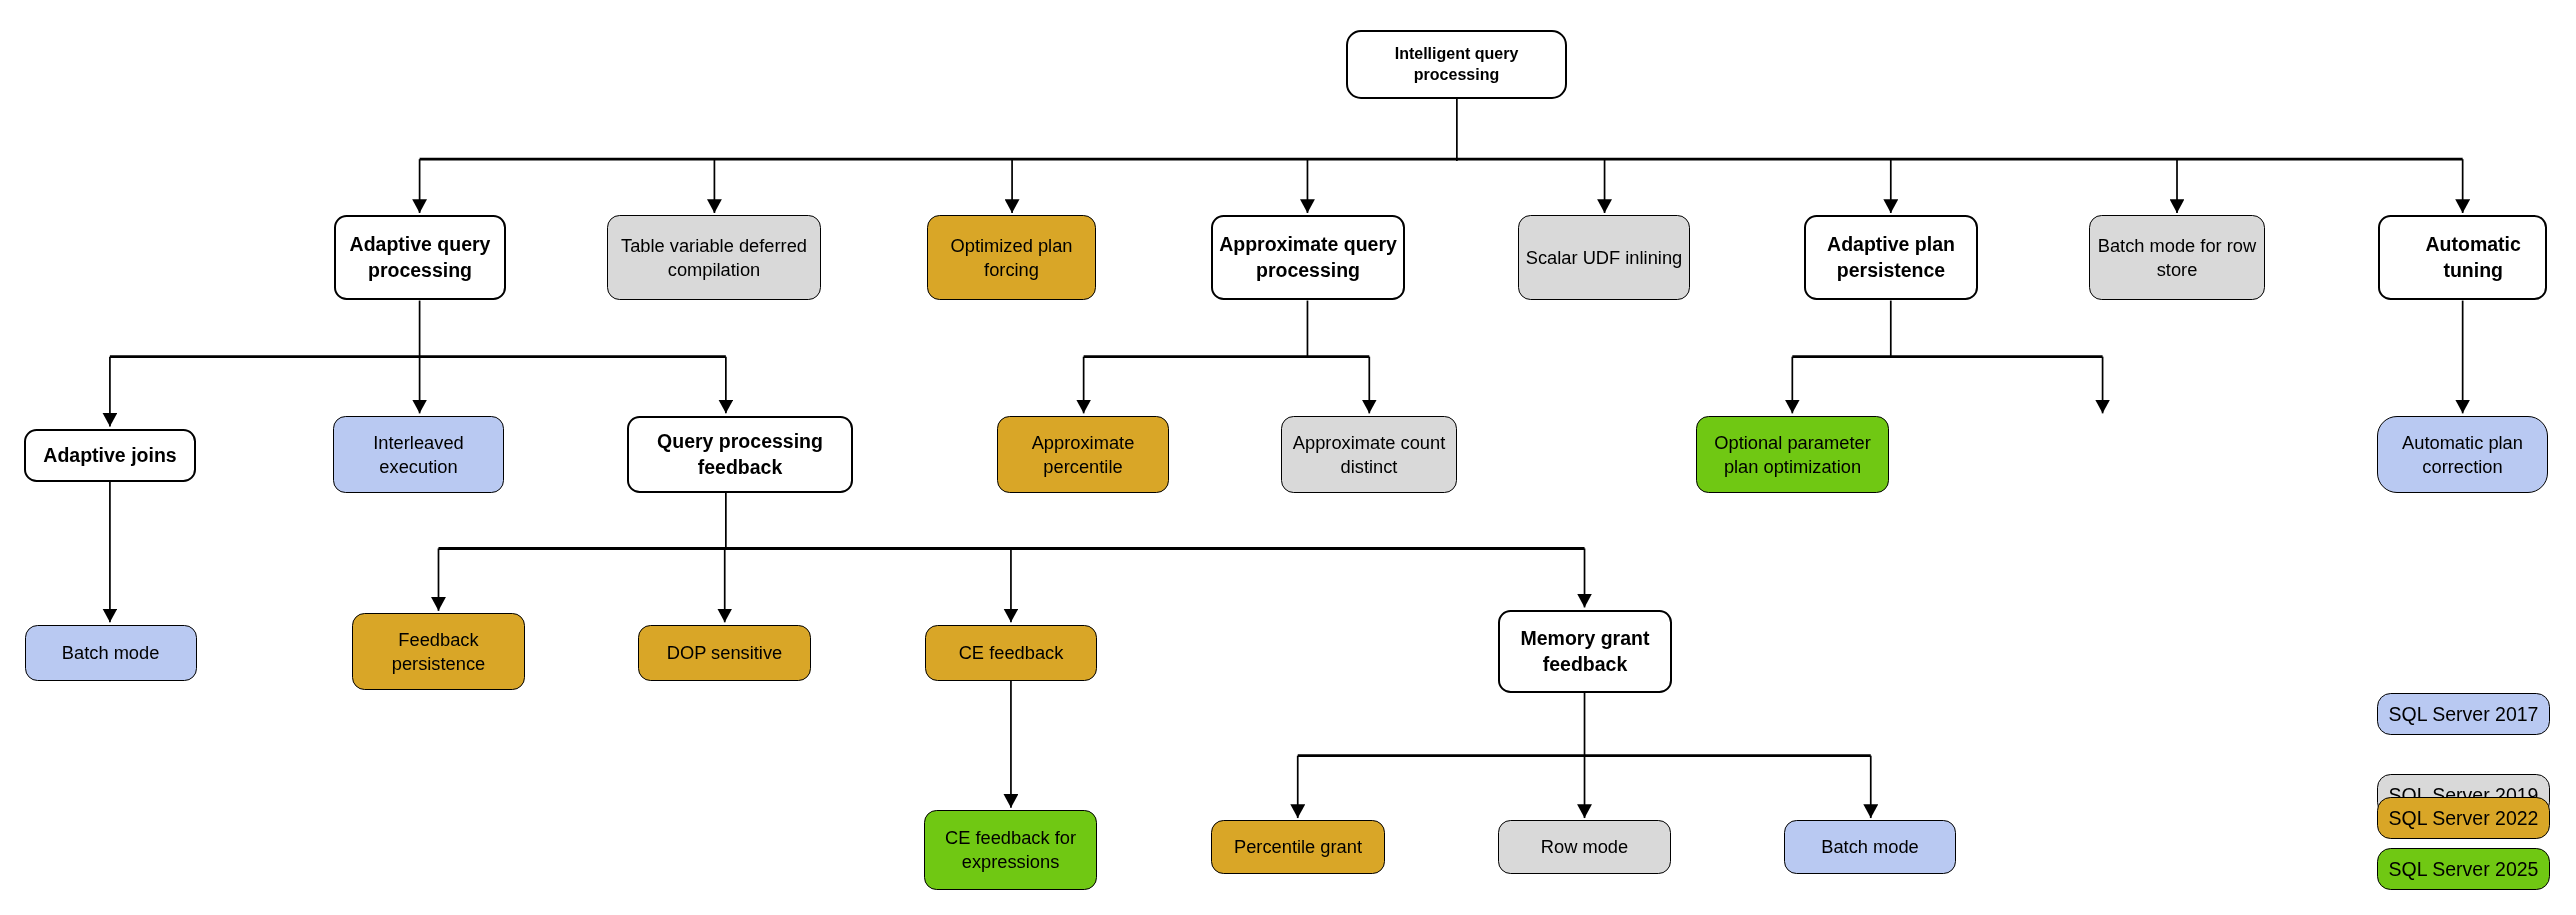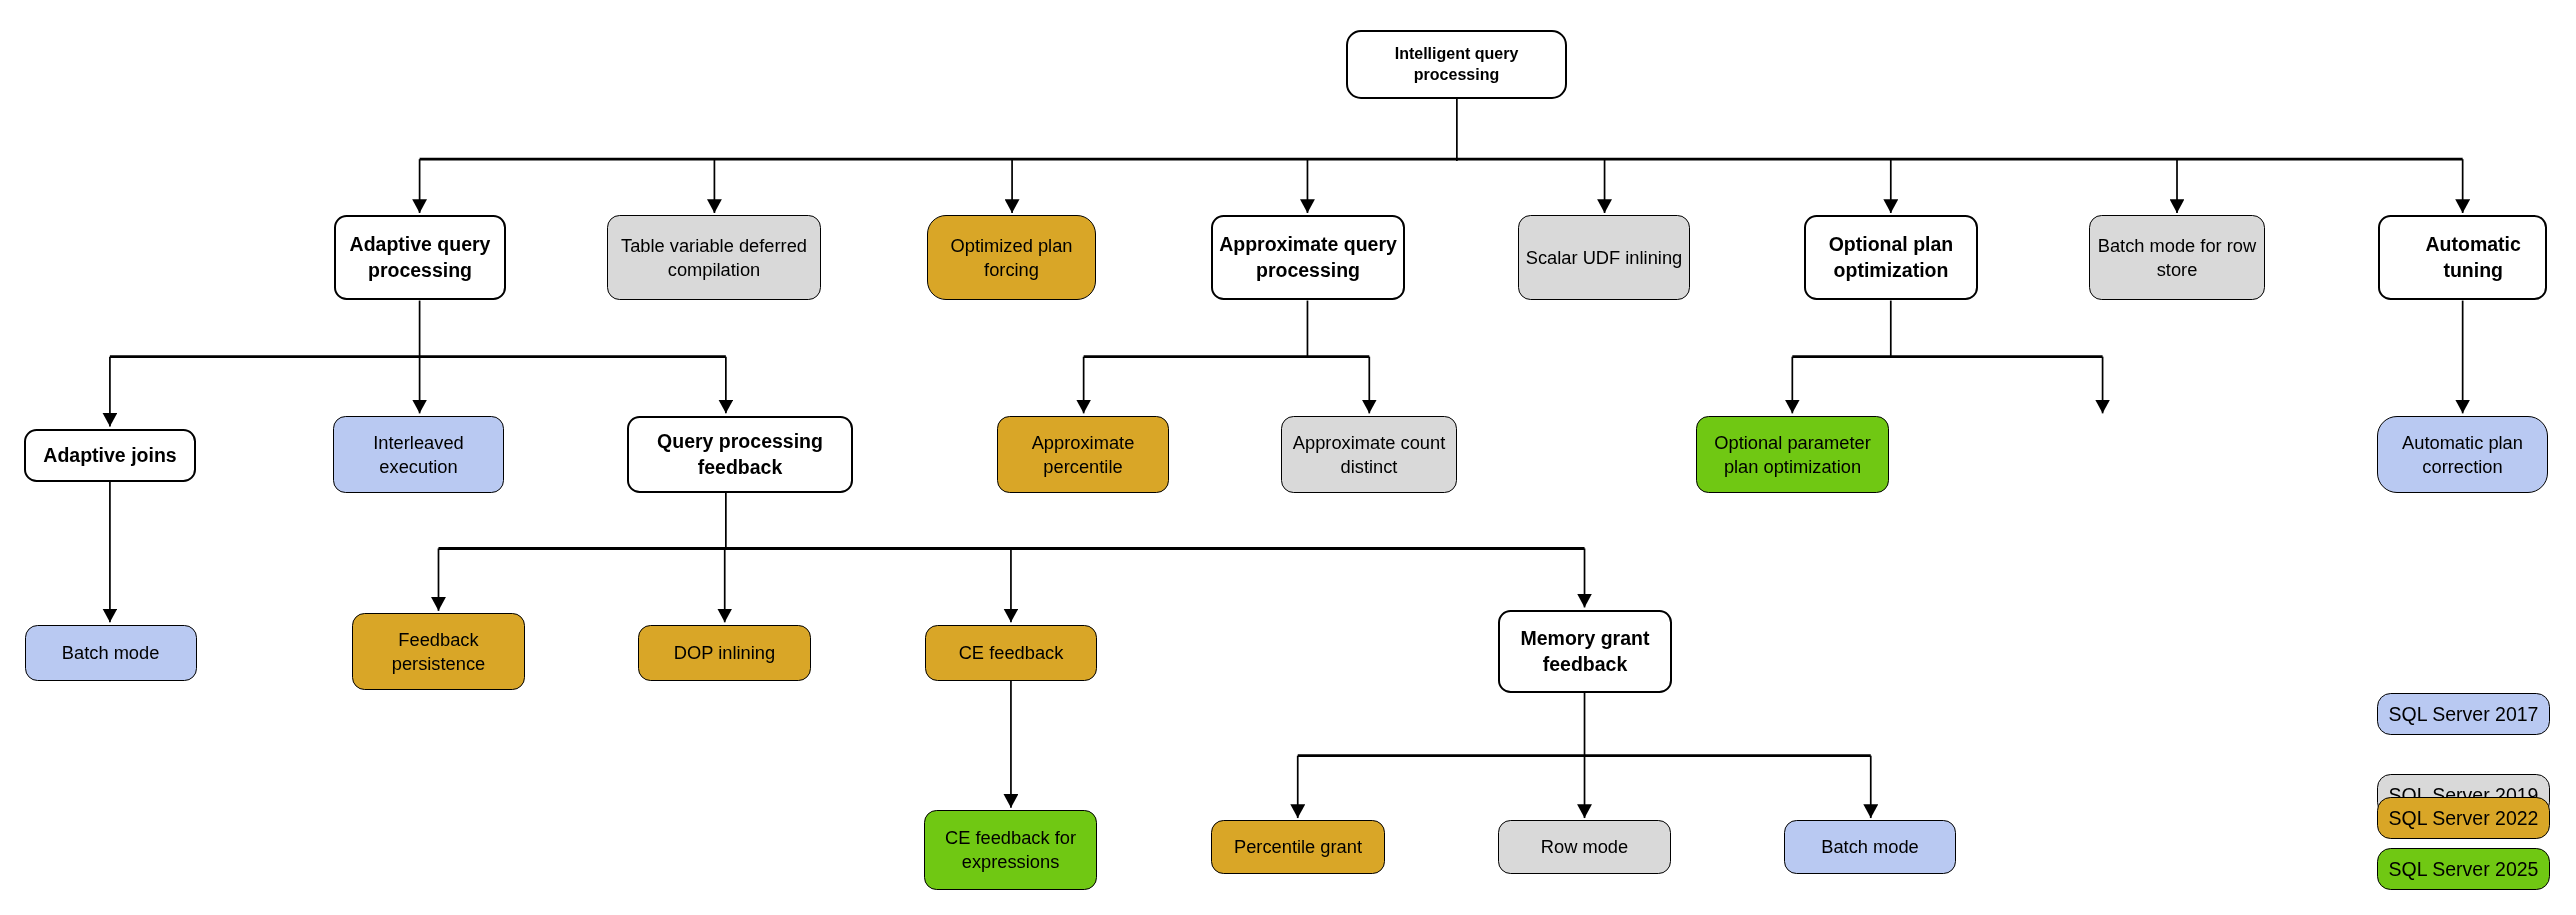--- a/index.html
+++ b/index.html
@@ -89,38 +89,38 @@
     <line class="bus" x1="2267" y1="1320" x2="3268" y2="1320"></line>
     <line class="drop" x1="2267" y1="1320" x2="2267" y2="1429" marker-end="url(#arrow)"></line>
     <line class="drop" x1="2768" y1="1320" x2="2768" y2="1429" marker-end="url(#arrow)"></line>
     <line class="drop" x1="3268" y1="1320" x2="3268" y2="1429" marker-end="url(#arrow)"></line>
   </svg>
 
   <div class="node cat root" style="left:1346px;top:30px;width:221px;height:69px;">Intelligent query processing</div>
 
   <div class="node cat" style="left:334px;top:215px;width:172px;height:85px;">Adaptive query processing</div>
   <div class="node v2019" style="left:607px;top:215px;width:214px;height:85px;">Table variable deferred compilation</div>
-  <div class="node v2022" style="left:927px;top:215px;width:169px;height:85px;border-radius:19px;">Optimized plan forcing</div>
+  <div class="node v2022" style="left:927px;top:215px;width:169px;height:85px;">Optimized plan forcing</div>
   <div class="node v2019" style="left:1518px;top:215px;width:172px;height:85px;">Scalar UDF inlining</div>
   <div class="node cat" style="left:1211px;top:215px;width:194px;height:85px;">Approximate query processing</div>
-  <div class="node cat" style="left:1804px;top:215px;width:174px;height:85px;">Optional plan optimization</div>
+  <div class="node cat" style="left:1804px;top:215px;width:174px;height:85px;">Adaptive plan persistence</div>
   <div class="node v2019" style="left:2089px;top:215px;width:176px;height:85px;">Batch mode for row store</div>
   <div class="node cat" style="left:2378px;top:215px;width:169px;height:85px;padding-left:26px;">Automatic tuning</div>
 
   <div class="node cat" style="left:24px;top:429px;width:172px;height:53px;">Adaptive joins</div>
   <div class="node v2017" style="left:333px;top:416px;width:171px;height:77px;">Interleaved execution</div>
   <div class="node cat" style="left:627px;top:416px;width:226px;height:77px;">Query processing feedback</div>
   <div class="node v2022" style="left:997px;top:416px;width:172px;height:77px;">Approximate percentile</div>
   <div class="node v2019" style="left:1281px;top:416px;width:176px;height:77px;">Approximate count distinct</div>
   <div class="node v2025" style="left:1696px;top:416px;width:193px;height:77px;">Optional parameter plan optimization</div>
   <div class="node v2017" style="left:2377px;top:416px;width:171px;height:77px;border-radius:20px;">Automatic plan correction</div>
 
   <div class="node v2017" style="left:24.6px;top:625px;width:172px;height:56px;">Batch mode</div>
   <div class="node v2022" style="left:352px;top:613px;width:173px;height:77px;">Feedback persistence</div>
-  <div class="node v2022" style="left:638px;top:625px;width:173px;height:56px;">DOP inlining</div>
+  <div class="node v2022" style="left:638px;top:625px;width:173px;height:56px;">DOP sensitive</div>
   <div class="node v2022" style="left:925px;top:625px;width:172px;height:56px;">CE feedback</div>
   <div class="node cat" style="left:1498px;top:610px;width:174px;height:83px;">Memory grant feedback</div>
 
   <div class="node v2025" style="left:924px;top:810px;width:173px;height:80px;">CE feedback for expressions</div>
   <div class="node v2022" style="left:1211px;top:820px;width:174px;height:54px;">Percentile grant</div>
   <div class="node v2019" style="left:1498px;top:820px;width:173px;height:54px;">Row mode</div>
   <div class="node v2017" style="left:1784px;top:820px;width:172px;height:54px;">Batch mode</div>
 
   <div class="legend-box v2017" style="top:693px;">SQL Server 2017</div>
   <div class="legend-box v2019" style="top:744px;margin-top:30px;">SQL Server 2019</div>

